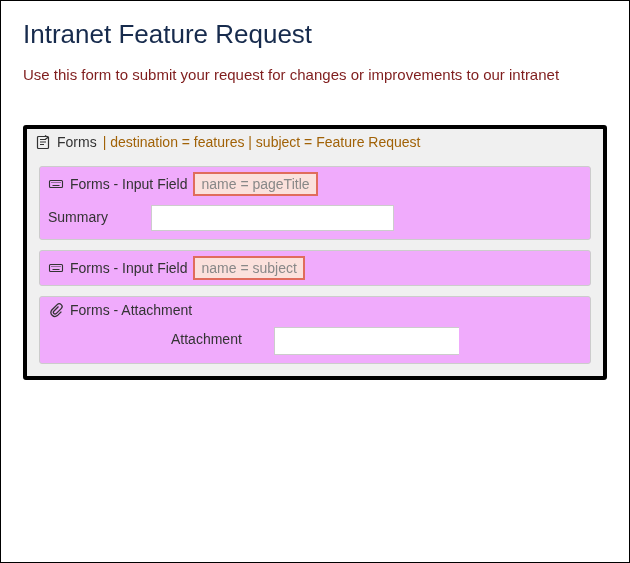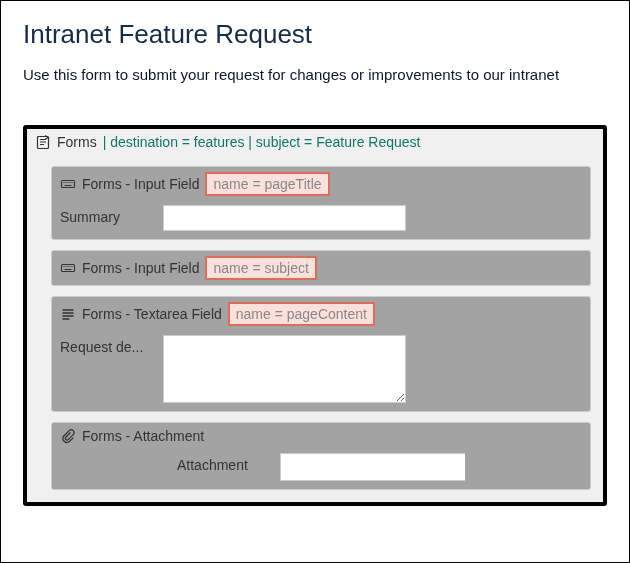--- a/index.html
+++ b/index.html
@@ -1,44 +1,44 @@
 <!DOCTYPE html>
 <html><head>
   <meta charset="utf-8">
   <style>
     * { box-sizing: border-box; margin: 0; padding: 0; }
     body { font-family: -apple-system, BlinkMacSystemFont, "Segoe UI", Arial, sans-serif; background: #fff; }
     .page { width: 630px; height: 563px; border: 1px solid #000; padding: 18px 22px; }
     .title { font-size: 26px; font-weight: 400; color: #172b4d; margin-bottom: 14px; }
-    .subtitle { font-size: 15px; color: #0f172a; line-height: 1.5; margin-bottom: 38px; }
+    .subtitle { font-size: 15px; color: #7f1d1d; line-height: 1.5; margin-bottom: 38px; }
 
     .macro-outer {
       background: #f0f0f0;
       border: 4px solid #000000;
       border-radius: 3px;
       padding: 0;
     }
     .macro-header {
       display: flex;
       align-items: center;
       gap: 6px;
       padding: 5px 8px 6px 8px;
       font-size: 14px;
       color: #333;
     }
-    .macro-header .dim { color: #0f766e; }
+    .macro-header .dim { color: #a16207; }
     .macro-body {
       padding: 6px 12px 12px 12px;
     }
 
     .field-block {
-      background: #a3a3a3;
+      background: #f0abfc;
       border: 1px solid #ccc;
       border-radius: 3px;
-      margin: 10px 0 0 12px;
+      margin: 10px 0 0 0;
       padding: 0;
     }
     .field-block:first-child { margin-top: 0; }
     .field-header {
       display: flex;
       align-items: center;
       gap: 6px;
       padding: 5px 8px;
       font-size: 14px;
       color: #333;
@@ -152,35 +152,20 @@
             <svg viewBox="0 0 16 16" fill="none" stroke="#333" stroke-width="1.1">
               <rect x="1.5" y="4.5" width="13" height="7" rx="1"></rect>
               <path d="M3.5 6.5h1M5.5 6.5h1M7.5 6.5h1M9.5 6.5h1M11.5 6.5h1M4.5 9.5h7"></path>
             </svg>
           </span>
           <span>Forms - Input Field</span>
           <span class="param-chip">name = subject</span>
         </div>
       </div>
 
-      <div class="field-block">
-        <div class="field-header">
-          <span class="icon">
-            <svg viewBox="0 0 16 16" fill="none" stroke="#333" stroke-width="1.3">
-              <path d="M2.5 4h11M2.5 7h11M2.5 10h11M2.5 13h7"></path>
-            </svg>
-          </span>
-          <span>Forms - Textarea Field</span>
-          <span class="param-chip">name = pageContent</span>
-        </div>
-        <div class="field-row">
-          <div class="field-label">Request de...</div>
-          <textarea class="field-textarea" style=""></textarea>
-        </div>
-      </div>
 
       <div class="field-block">
         <div class="field-header">
           <span class="icon">
             <svg viewBox="0 0 16 16" fill="none" stroke="#333" stroke-width="1.3">
               <path d="M10.5 4.5L5.8 9.2a1.7 1.7 0 0 0 2.4 2.4l5-5a2.8 2.8 0 0 0-4-4L3.8 8a4 4 0 0 0 5.6 5.6l4-4"></path>
             </svg>
           </span>
           <span>Forms - Attachment</span>
         </div>

